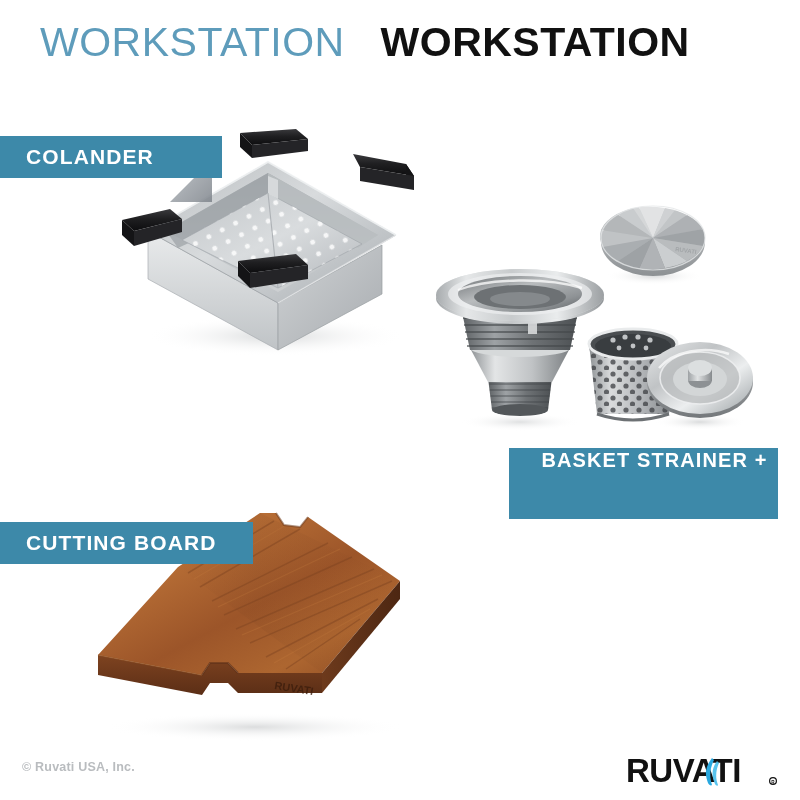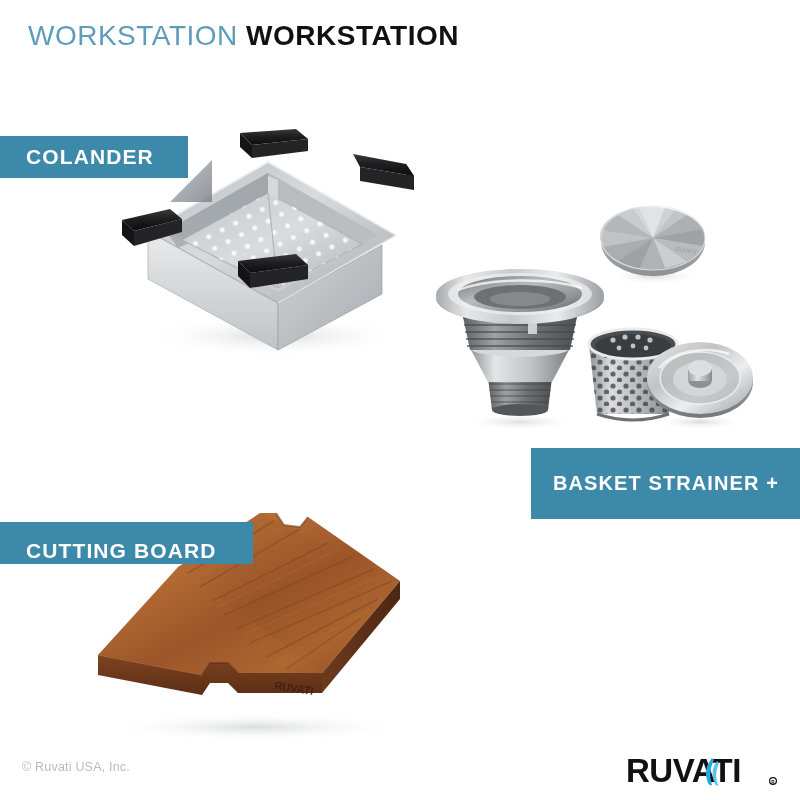--- a/index.html
+++ b/index.html
@@ -13,56 +13,56 @@
     background:#ffffff;
     overflow:hidden;
   }
 
   
   .header{
     position:absolute;left:28px;top:22px;
     white-space:nowrap;
   }
   .header span{
-    font-size:28px;
+    font-size:41px;
     letter-spacing:.5px;
     line-height:1;
+    margin-left:12px;
   }
   .title-light{ color:#5e9cbb; font-weight:400; }
   .title-bold{ color:#111111; font-weight:700; letter-spacing:0px;}
 
   
   .banner{
     position:absolute;
     background:#3d89a9;
     color:#ffffff;
     font-weight:700;
     font-size:21px;
     letter-spacing:1.1px;
     display:flex;
     align-items:center;
     box-sizing:border-box;
     z-index:30;
   }
   .banner-line{ display:block; line-height:1.22; }
 
   #banner-colander{
-    left:0px;top:136px;width:188px;height:42px;
+    left:0px;top:136px;width:222px;height:42px;
     padding-left:26px;
   }
   #banner-cutting{
     left:0px;top:522px;width:253px;height:42px;
     padding-left:26px;
-    align-items:flex-end;
   }
   #banner-strainer{
-    left:531px;top:448px;width:269px;height:71px;
+    left:509px;top:448px;width:269px;height:71px;
     padding-left:22px;
     font-size:20px;
-    flex-direction:column;
+    flex-direction:row;
     align-items:flex-start;
     justify-content:center;
   }
   
   .fold{
     position:absolute;
     z-index:25;
     width:0;height:0;
     border-style:solid;
   }
@@ -74,21 +74,21 @@
     -webkit-clip-path:polygon(0 100%,100% 0,100% 100%);
             clip-path:polygon(0 100%,100% 0,100% 100%);
     background:linear-gradient(135deg,#b9bec3,#7d838a);
     border:0;width:42px;height:42px;
     opacity:.85;
   }
 
   
   .copyright{
     position:absolute;left:22px;top:760px;
-    font-size:12.5px;color:#b9bcbf;font-weight:400;letter-spacing:.2px;
+    font-size:12.5px;color:#b9bcbf;font-weight:700;letter-spacing:.2px;
   }
   .logo{
     position:absolute;right:22px;top:752px;
     display:flex;align-items:center;
   }
   .logo svg{ display:block; }
 
   
   .product{ position:absolute; z-index:10; }
   .product svg{ display:block; overflow:visible; }

